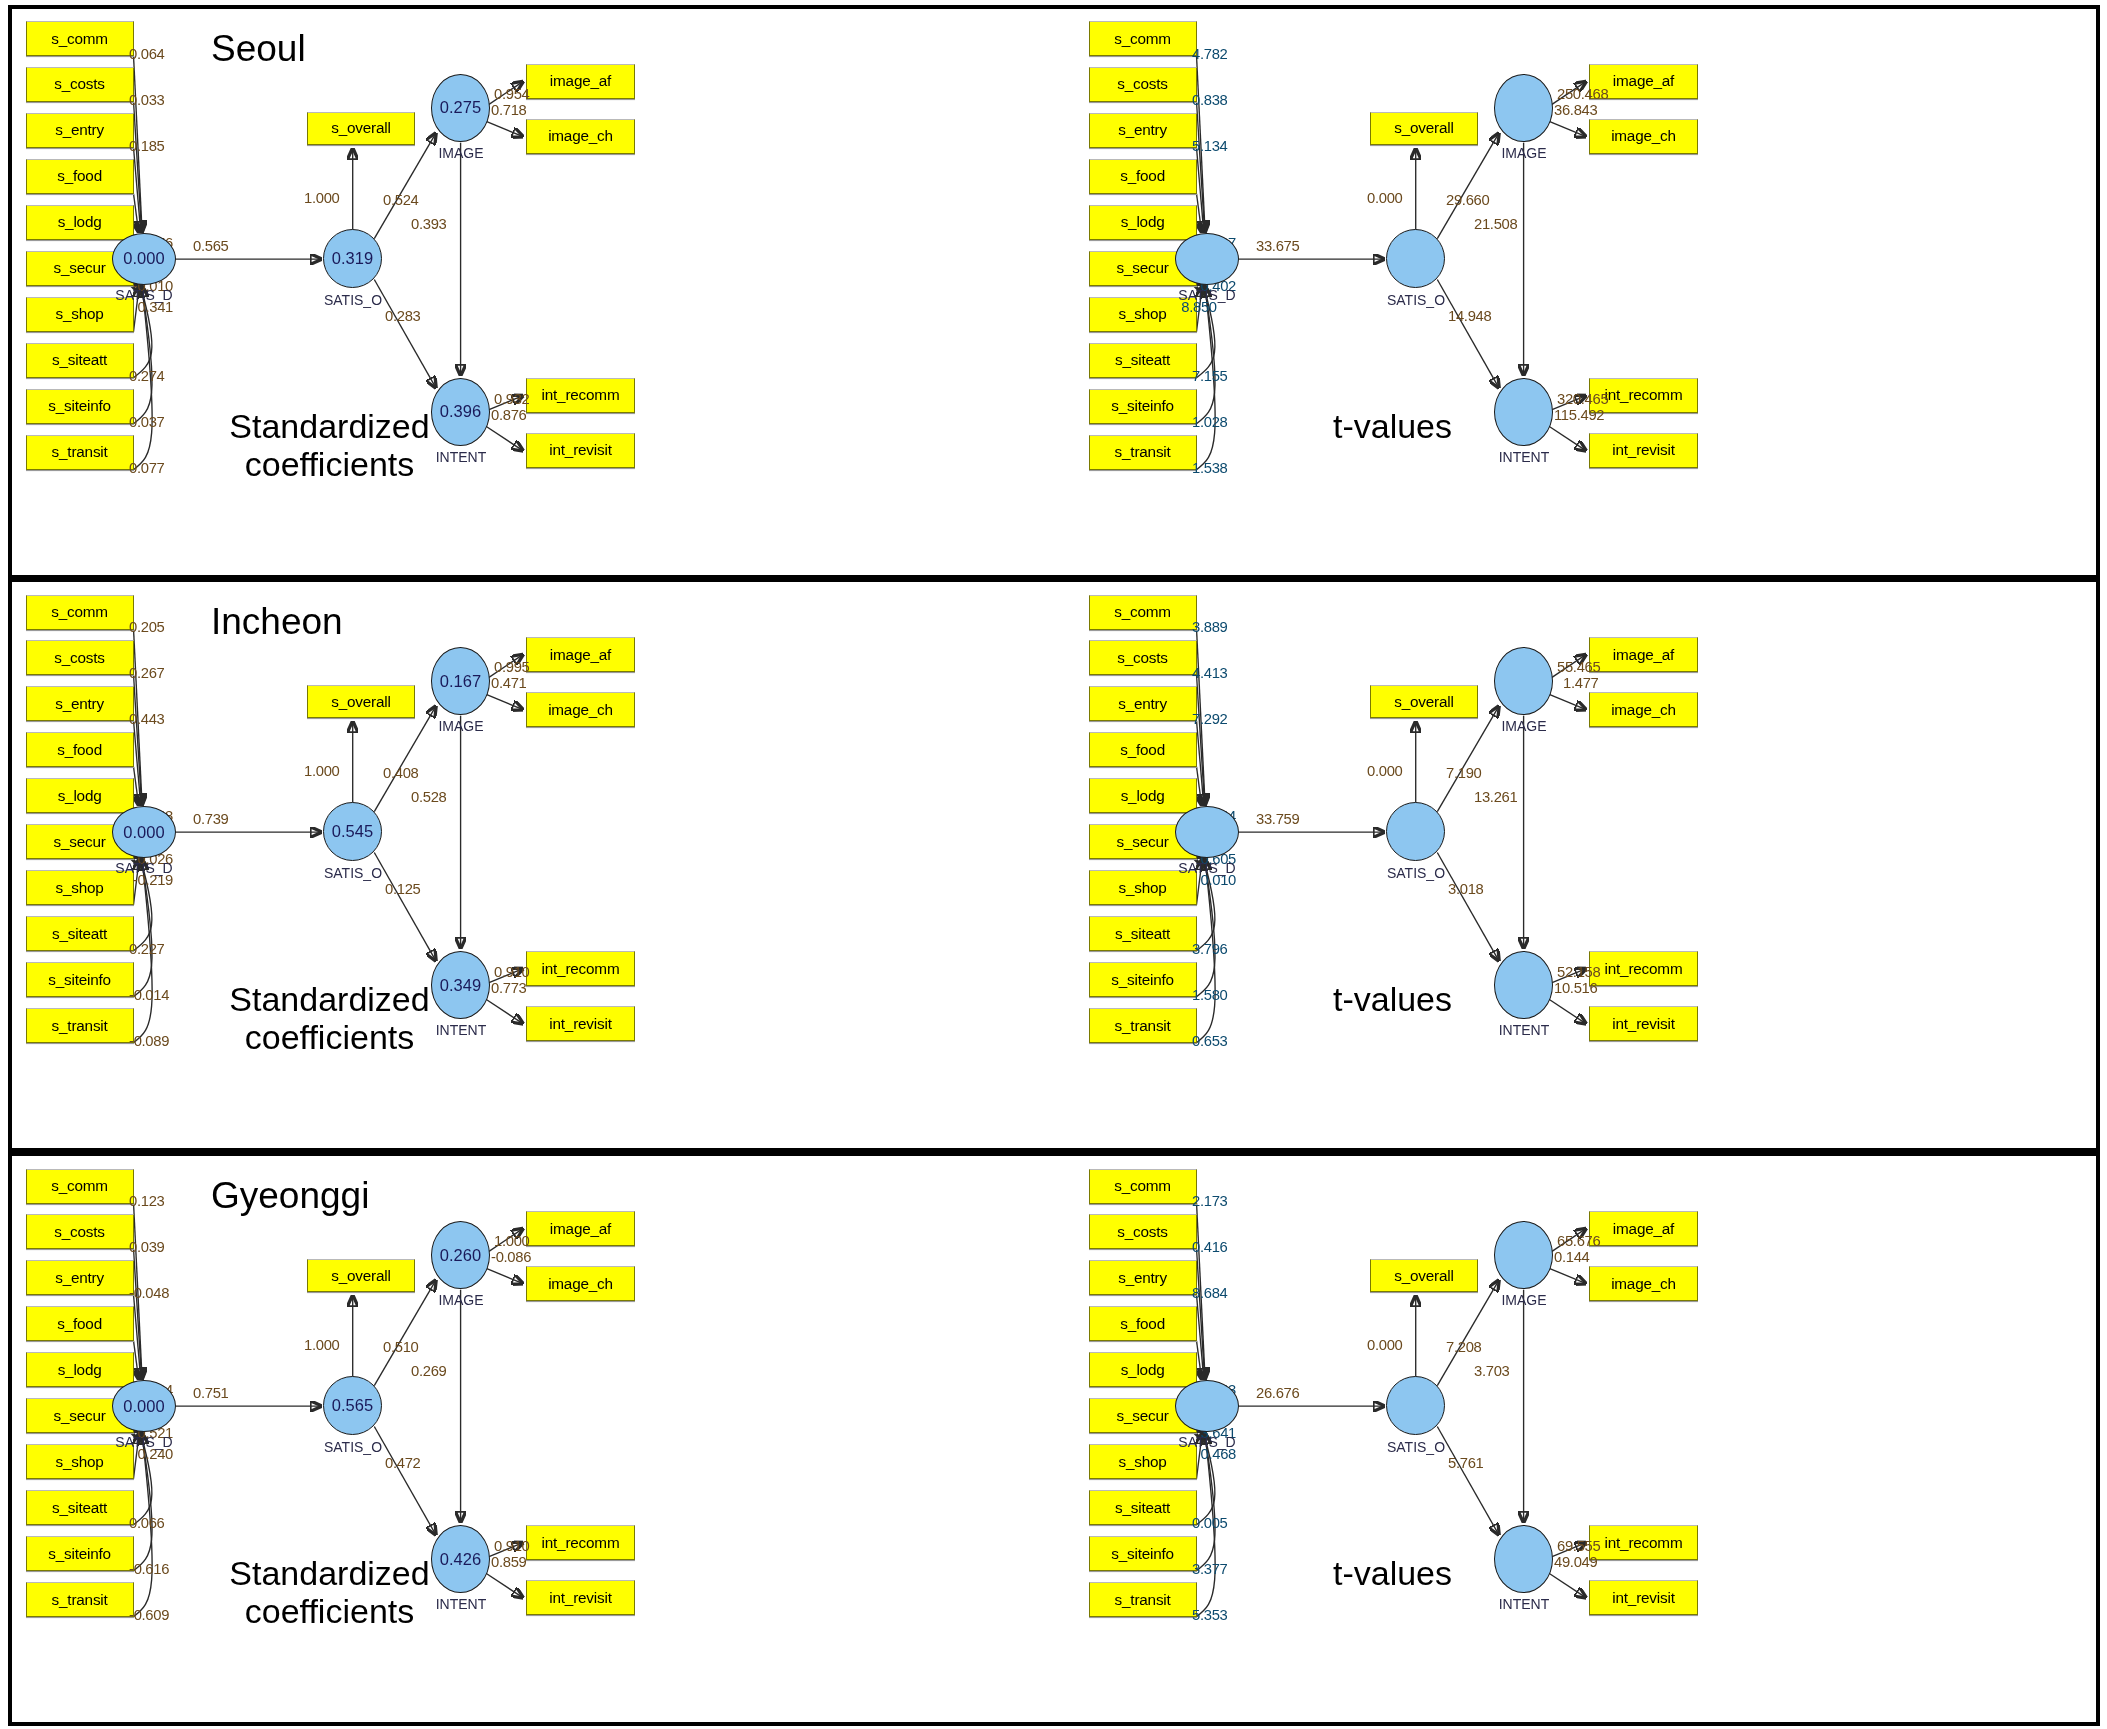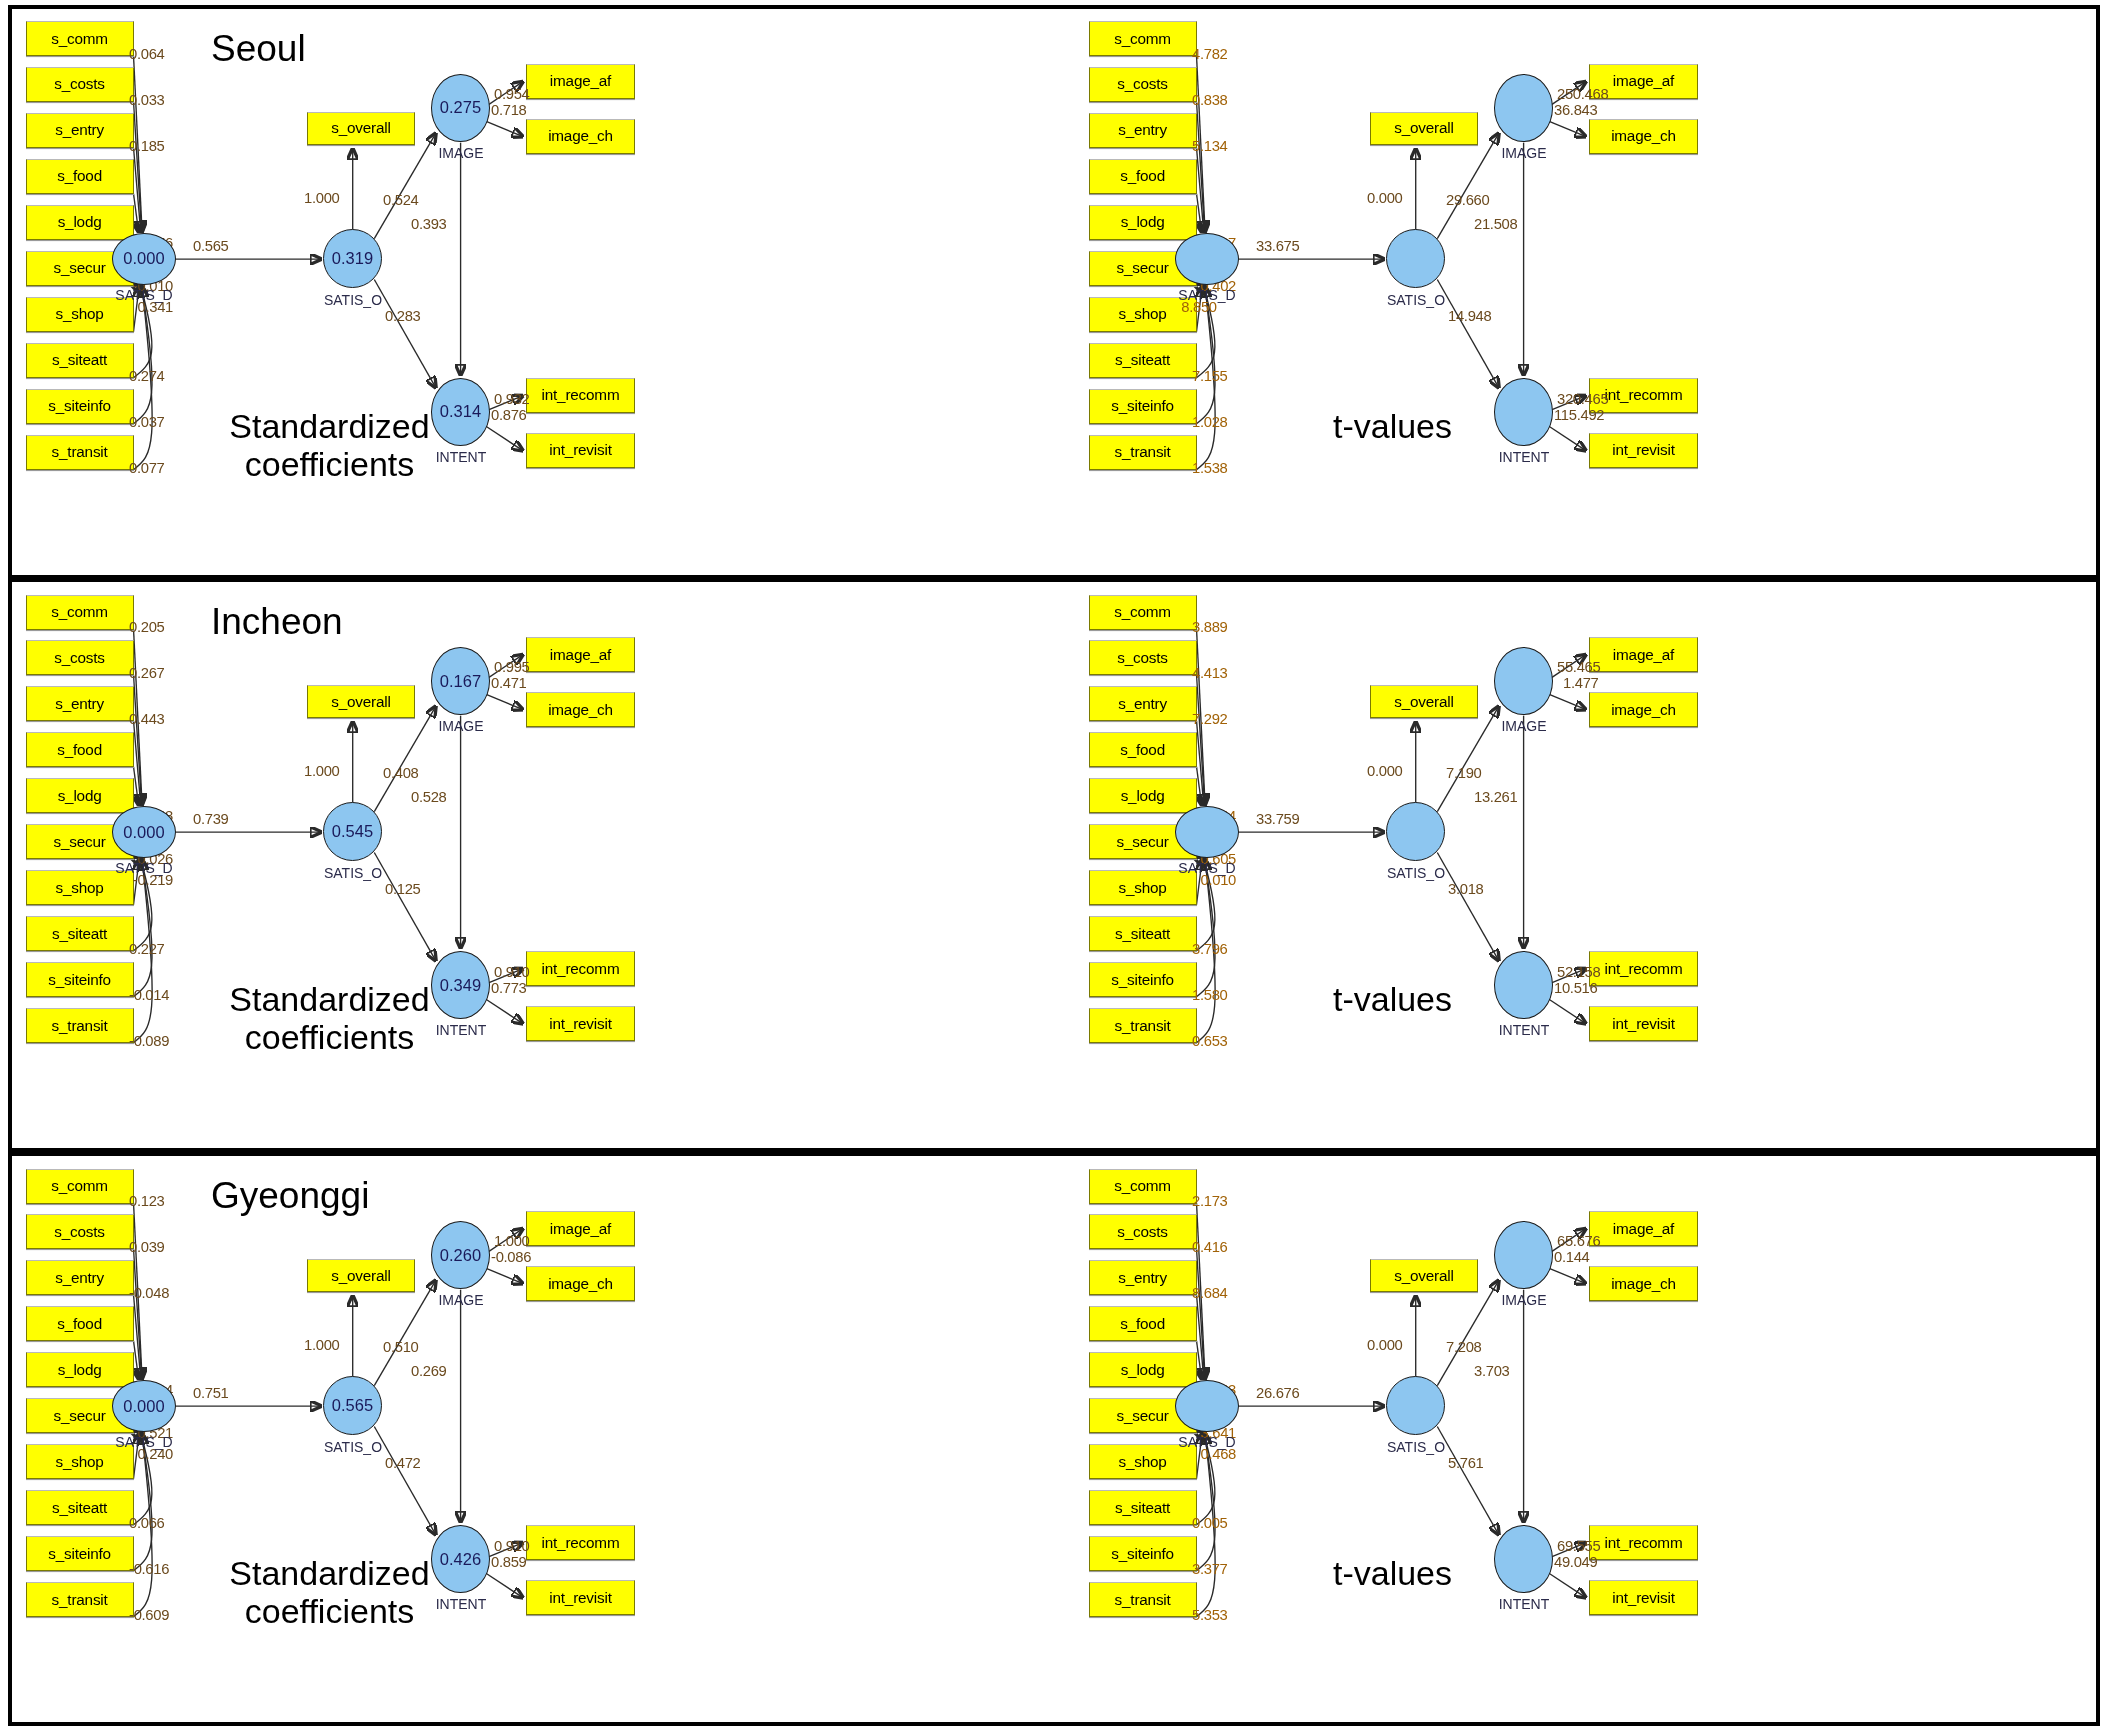--- a/index.html
+++ b/index.html
@@ -33,21 +33,21 @@
   .ind.soverall{width:108px;height:33px;}
   .ind.outcome{width:109px;height:35px;}
 
   
   .lv{position:absolute;background:#8DC6F0;border:1.7px solid #1b1b1b;border-radius:50%;
       display:flex;align-items:center;justify-content:center;color:#1a1a5a;font-size:16.5px;box-sizing:border-box;}
   .lv-label{position:absolute;font-size:14px;color:#2b2b4a;white-space:nowrap;text-align:center;}
 
   
   .num{position:absolute;font-size:14.8px;color:#6b4a1e;white-space:nowrap;letter-spacing:-0.3px;}
-  .num.blue{color:#a16207;}
+  .num.blue{color:#0c4a6e;}
 
   .bigtitle{position:absolute;font-size:37px;color:#000;white-space:nowrap;}
   .caption{position:absolute;font-size:34px;color:#000;line-height:1.12;text-align:center;}
 
   svg.edges{position:absolute;left:0;top:0;width:100%;height:100%;overflow:visible;pointer-events:none;}
   svg.edges line, svg.edges path{stroke:#2a2a2a;stroke-width:2.4px;fill:none;}
 </style>
 </head>
 <body>
 
@@ -102,21 +102,21 @@
         <div class="num" style="left: 117px; top: 451px;">0.077</div>
         <div class="lv" style="left: 100px; top: 224px; width: 64px; height: 52px;">0.000</div>
         <div class="lv-label" style="left: 98px; top: 278px; width: 68px;">SATIS_D</div>
         <div class="lv" style="left: 311px; top: 220px; width: 59px; height: 59px;">0.319</div>
         <div class="lv-label" style="left: 307px; top: 283px; width: 68px;">SATIS_O</div>
         <div class="num" style="left: 181px; top: 229px;">0.565</div>
         <div class="ind soverall" style="left: 295px; top: 103px;">s_overall</div>
         <div class="num" style="left: 292px; top: 181px;">1.000</div>
         <div class="lv" style="left: 419px; top: 65px; width: 59px; height: 68px;">0.275</div>
         <div class="lv-label" style="left: 415px; top: 136px; width: 68px;">IMAGE</div>
-        <div class="lv" style="left: 419px; top: 369px; width: 59px; height: 68px;">0.314</div>
+        <div class="lv" style="left: 419px; top: 369px; width: 59px; height: 68px;">0.396</div>
         <div class="lv-label" style="left: 415px; top: 440px; width: 68px;">INTENT</div>
         <div class="num" style="left: 371px; top: 183px;">0.524</div>
         <div class="num" style="left: 373px; top: 299px;">0.283</div>
         <div class="num" style="left: 399px; top: 207px;">0.393</div>
         <div class="ind outcome" style="left: 514px; top: 55px;">image_af</div>
         <div class="num" style="left: 482px; top: 77px;">0.954</div>
         <div class="ind outcome" style="left: 514px; top: 110px;">image_ch</div>
         <div class="num" style="left: 479px; top: 93px;">0.718</div>
         <div class="ind outcome" style="left: 514px; top: 369px;">int_recomm</div>
         <div class="num" style="left: 482px; top: 382px;">0.932</div>

